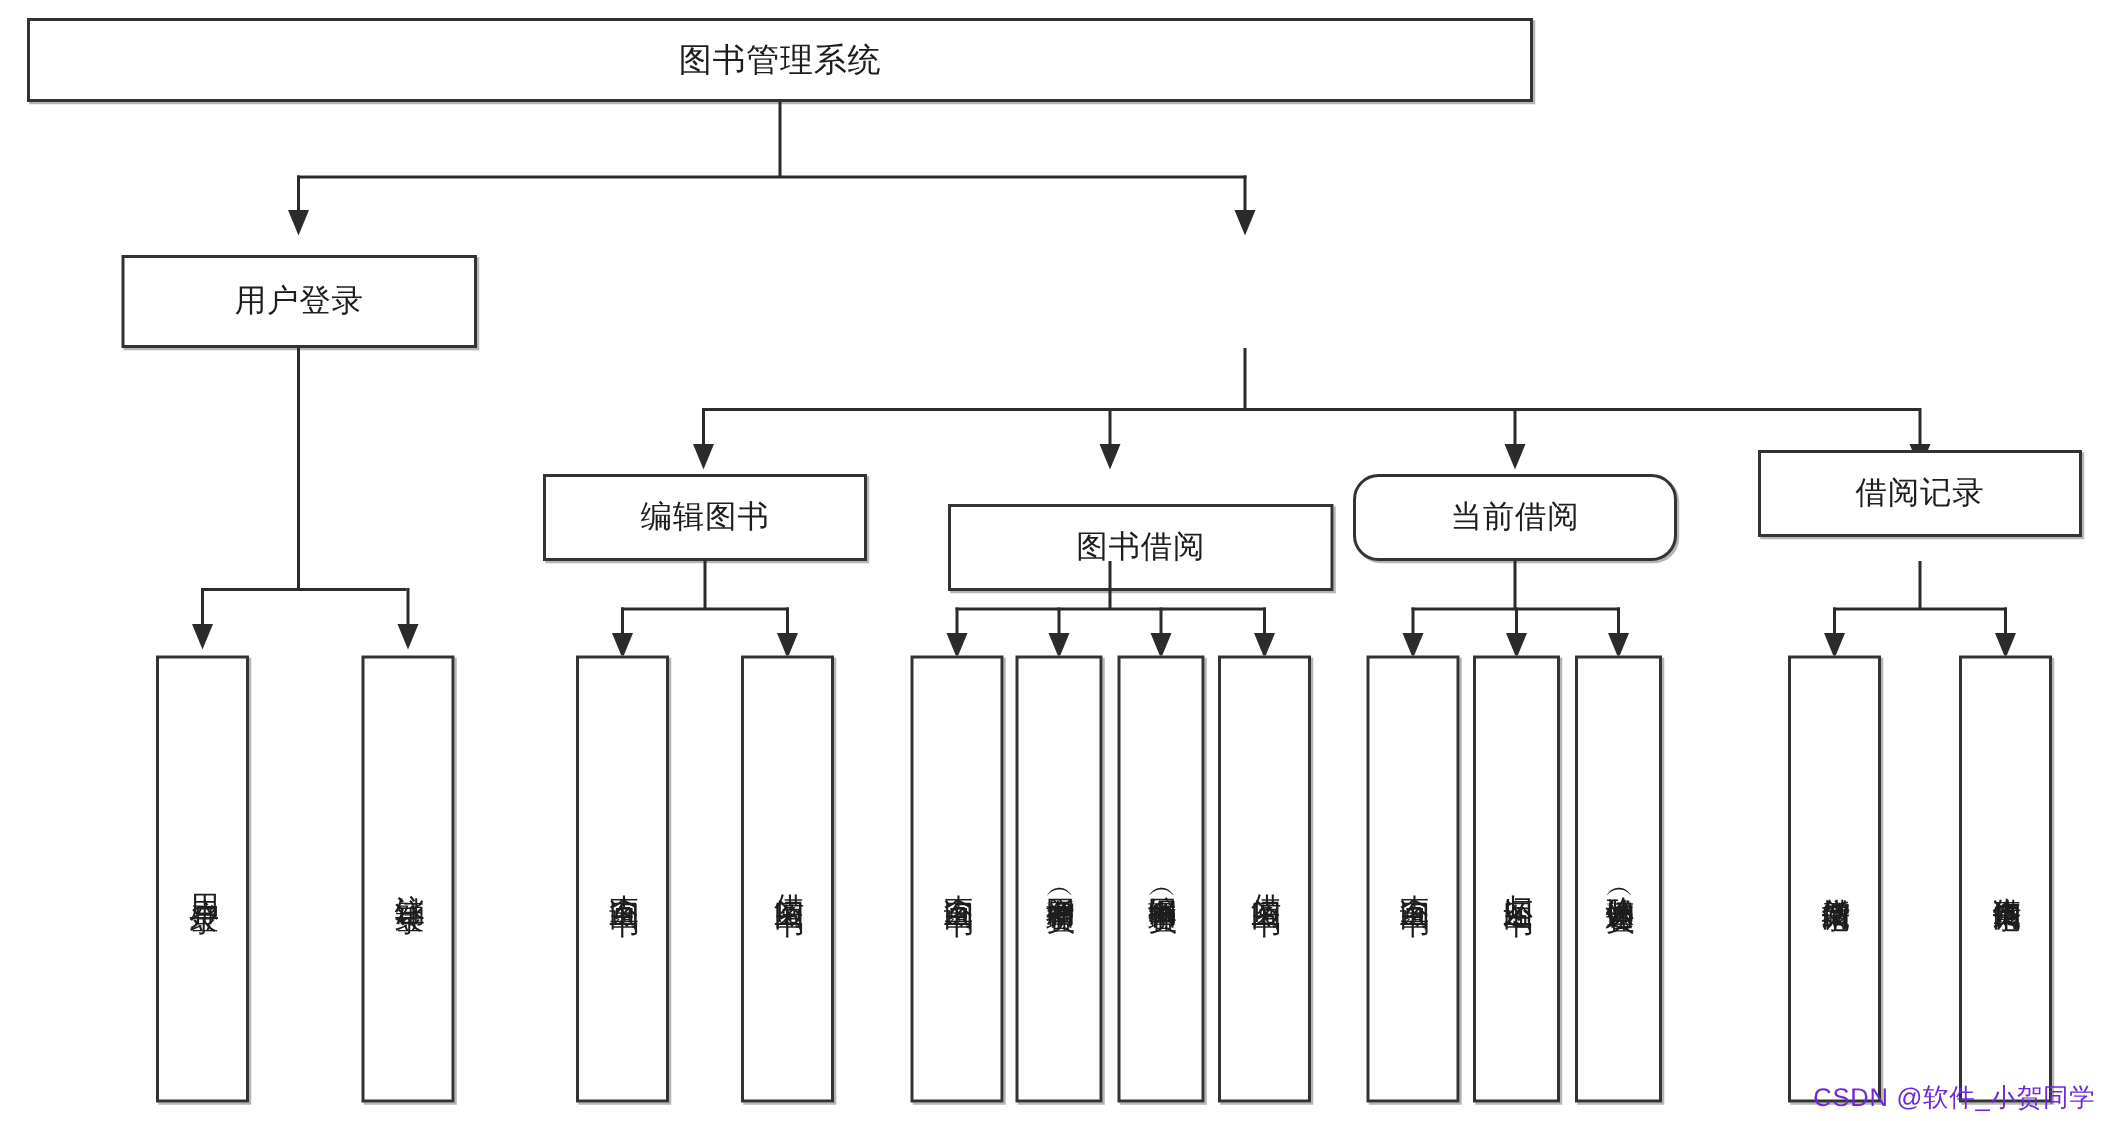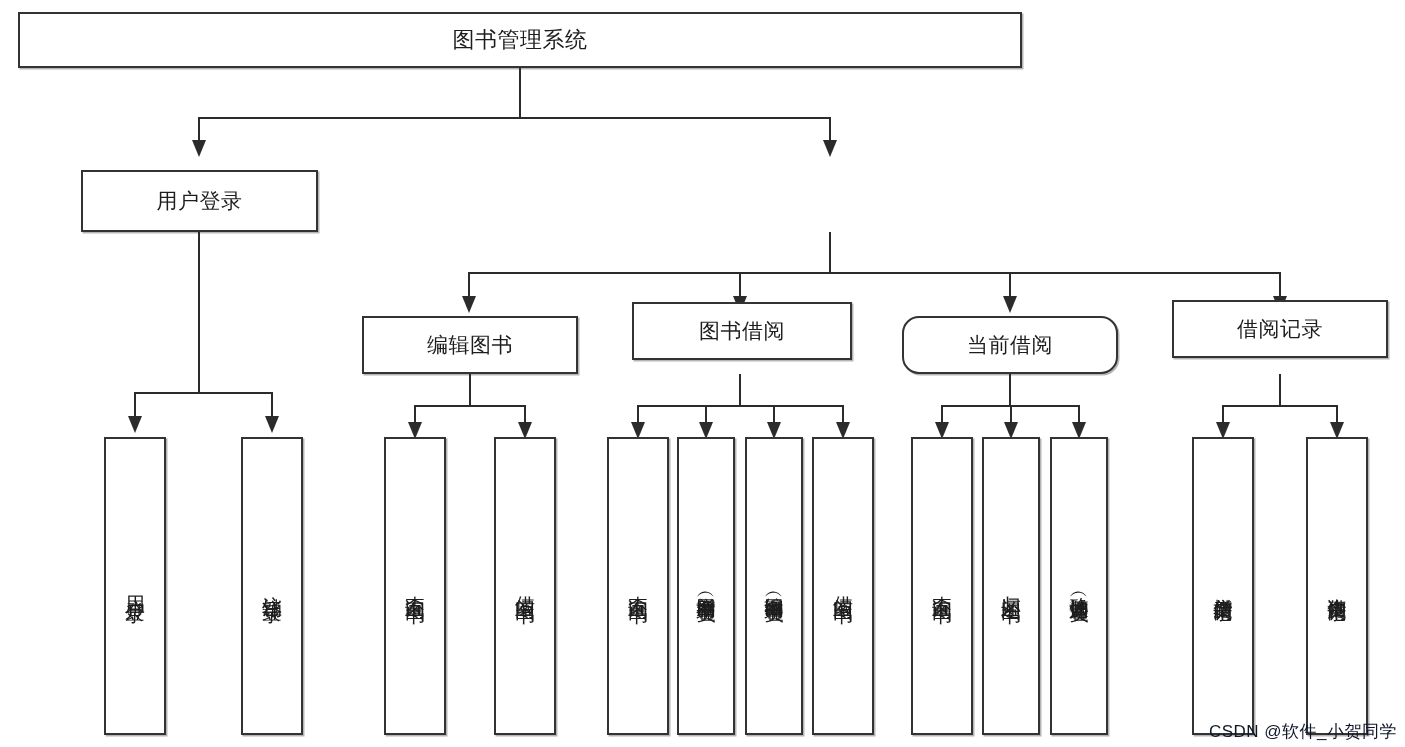--- a/index.html
+++ b/index.html
@@ -76,21 +76,21 @@
     border-right:7px solid transparent;
     border-top:17px solid #2b2b2b;
   }
 
   
   #watermark{
     position:absolute;
     right:8px;
     bottom:4px;
     font-size:17px;
-    color:#0f172a;
+    color:#6d28d9;
     letter-spacing:.5px;
     user-select:none;
     white-space:nowrap;
   }
 </style>
 </head>
 <body>
 
 <div id="canvas">
 
@@ -125,21 +125,21 @@
   <div class="ln v" style="left:739px; top:272px; width:2px; height:26px;"></div>
   <div class="arrow" style="left:733px; top:296px;"></div>
   <div class="ln v" style="left:1009px; top:272px; width:2px; height:26px;"></div>
   <div class="arrow" style="left:1003px; top:296px;"></div>
   <div class="ln v" style="left:1279px; top:272px; width:2px; height:26px;"></div>
   <div class="arrow" style="left:1273px; top:296px;"></div>
 
   <div class="node horiz" style="left:362px; top:316px; width:216px; height:58px;">
     <span class="label">编辑图书</span>
   </div>
-  <div class="node horiz" style="left:632px; top:302px; width:220px; height:58px;">
+  <div class="node horiz" style="left:632px; top:336px; width:257px; height:58px;">
     <span class="label">图书借阅</span>
   </div>
   <div class="node horiz" style="left:902px; top:316px; width:216px; height:58px;border-radius:17px;">
     <span class="label">当前借阅</span>
   </div>
   <div class="node horiz" style="left:1172px; top:300px; width:216px; height:58px;">
     <span class="label">借阅记录</span>
   </div>
 
   <div class="ln v" style="left:469px; top:374px; width:2px; height:32px;"></div>

